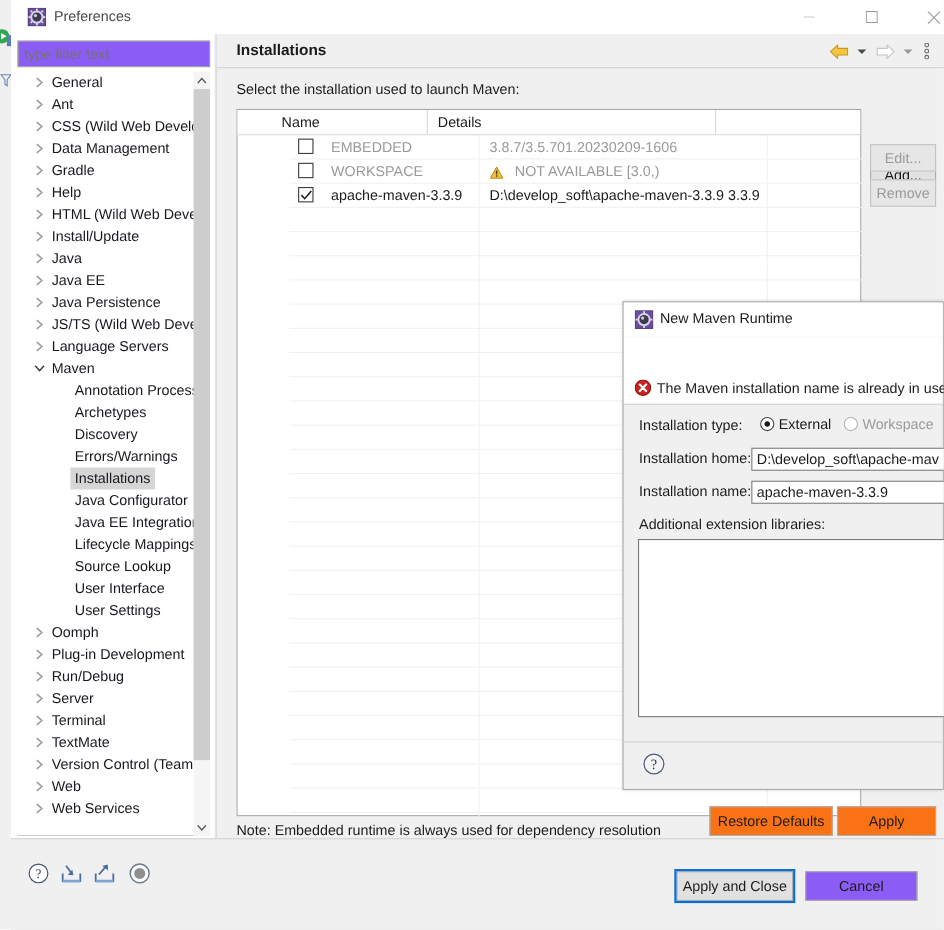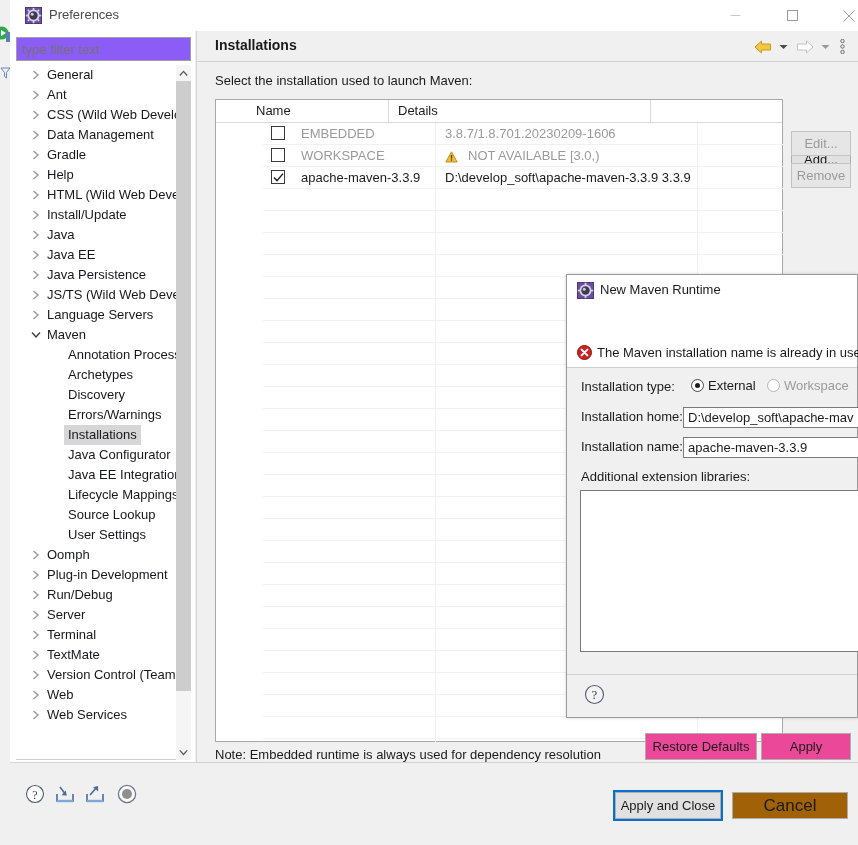--- a/index.html
+++ b/index.html
@@ -203,21 +203,21 @@
   #btn-add { top:68px;margin-top:48px; }
   #btn-edit { top:100px; }
   #btn-remove { top:132px; }
 
   
   #rp-bottom {
     position:absolute; left:0; top:700px; width:661px; height:31px;
   }
   .pbtn {
     position:absolute; top:2px; height:27px;
-    background:#ec4899; border:1px solid #adadad;
+    background:#f97316; border:1px solid #adadad;
     font-family:"Liberation Sans", sans-serif; font-size:13px;
     display:flex; align-items:center; justify-content:center; color:#1b1b1b;
   }
   #btn-restore { left:448px; width:112px; }
   #btn-apply   { left:564px; width:90px; }
 
   
   #bottom-bar {
     position:absolute; left:0; top:762px; width:848px; height:83px;
     background:#f0f0f0; border-top:1px solid #d3d3d3;
@@ -232,23 +232,23 @@
   #bico-circle { left:105px; }
 
   #btn-applyclose {
     position:absolute; left:605px; top:29px; width:106px; height:27px;
     background:#e1e1e1; border:1px solid #adadad;
     outline:2px solid #0b6fd0; outline-offset:0px;
     font-size:13px; display:flex; align-items:center; justify-content:center;
     color:#1b1b1b;
   }
   #btn-cancel {
-    position:absolute; left:722px; top:29px; width:116px; height:27px;
-    background:#a16207; border:1px solid #adadad;
-    font-size:17px; display:flex; align-items:center; justify-content:center;
+    position:absolute; left:722px; top:29px; width:102px; height:27px;
+    background:#8b5cf6; border:1px solid #adadad;
+    font-size:13px; display:flex; align-items:center; justify-content:center;
     color:#1b1b1b;
   }
 
   
   #dialog {
     position:absolute; left:566px; top:274px; width:292px; height:444px;
     background:#f0f0f0; border:1px solid #9a9a9a;
     box-shadow: 0 0 3px rgba(0,0,0,0.18);
   }
   #dlg-title {
@@ -513,20 +513,23 @@
             <span class="tlabel">Java Configurator</span>
           </div>
           <div class="tnode lvl2 noarrow">
             <span class="tlabel">Java EE Integration</span>
           </div>
           <div class="tnode lvl2 noarrow">
             <span class="tlabel">Lifecycle Mappings</span>
           </div>
           <div class="tnode lvl2 noarrow">
             <span class="tlabel">Source Lookup</span>
+          </div>
+          <div class="tnode lvl2 noarrow">
+            <span class="tlabel">User Interface</span>
           </div>
           <div class="tnode lvl2 noarrow">
             <span class="tlabel">User Settings</span>
           </div>
           <div class="tnode lvl1">
             <span class="arrow">
               <svg width="8" height="10" viewBox="0 0 8 10">
                 <path d="M1.5 1 L6 5 L1.5 9" fill="none" stroke="#9a9a9a" stroke-width="1.4"></path>
               </svg>
             </span>
@@ -669,21 +672,21 @@
         <div class="th" id="th-name">Name</div>
         <div class="th" id="th-details">Details</div>
         <div class="th" id="th-blank"></div>
       </div>
       <div id="tbody">
           <div class="trow">
             <div class="cell-name">
               <span class="cb"></span>
               <span class="rowlabel dim">EMBEDDED</span>
             </div>
-            <div class="cell-det dim"><span>3.8.7/1.8.701.20230209-1606</span></div>
+            <div class="cell-det dim"><span>3.8.7/3.5.701.20230209-1606</span></div>
             <div class="cell-blank"></div>
           </div>
           <div class="trow">
             <div class="cell-name">
               <span class="cb"></span>
               <span class="rowlabel dim">WORKSPACE</span>
             </div>
             <div class="cell-det dim det-with-ico"><span class="warn-ico"><svg width="13" height="12" viewBox="0 0 13 12">
                   <path d="M6.5 0.8 L12.2 11 L0.8 11 Z" fill="#f0c040" stroke="#b8860b" stroke-width="0.9" stroke-linejoin="round"></path>
                   <rect x="5.8" y="4" width="1.4" height="3.6" fill="#5a4200"></rect>

